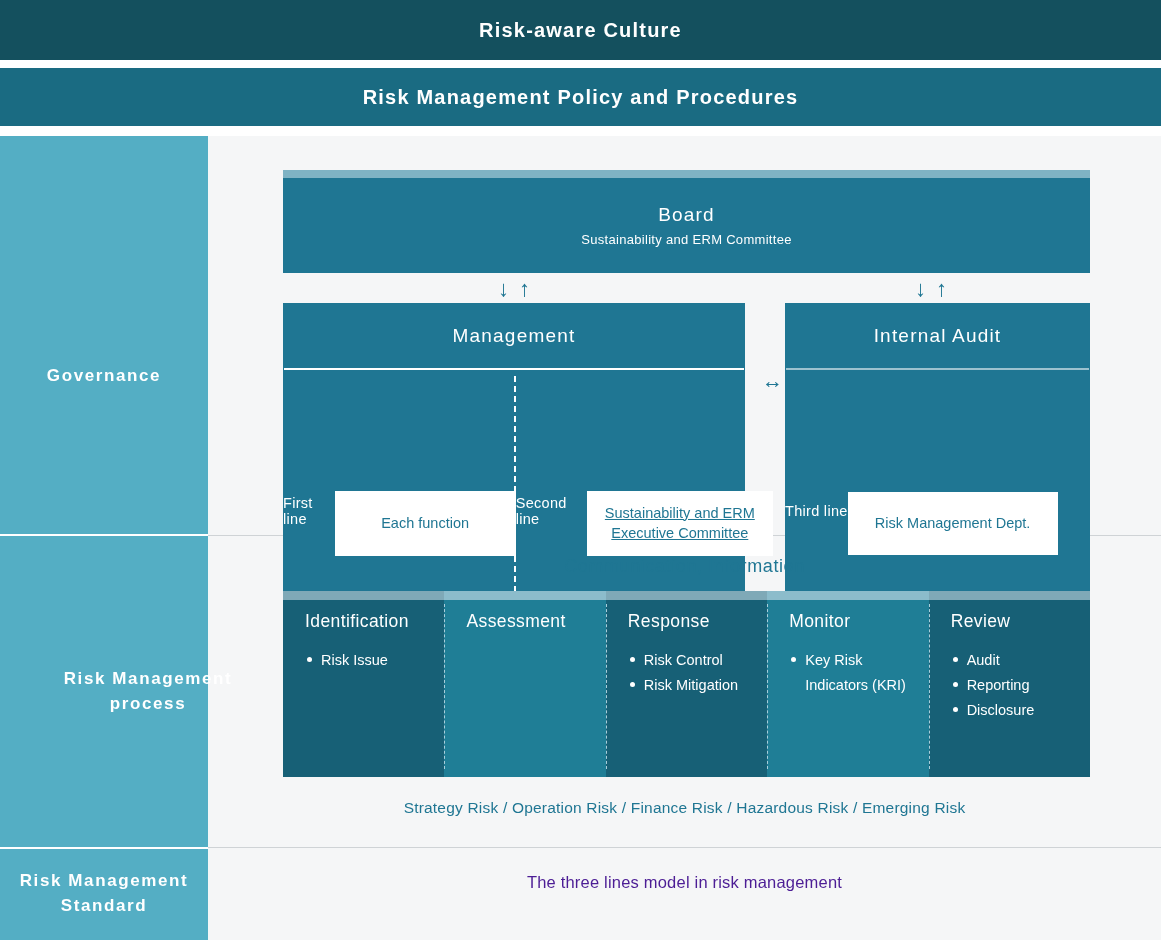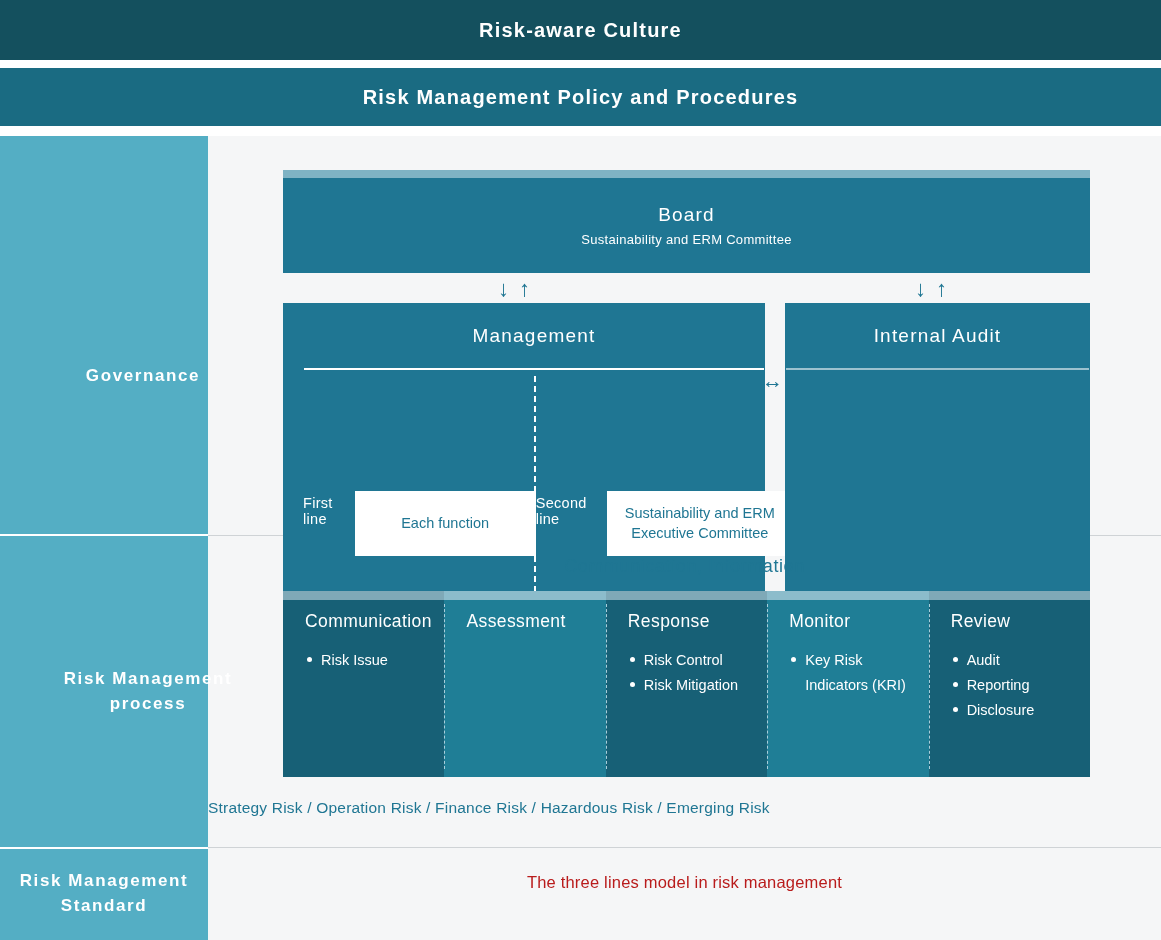--- a/index.html
+++ b/index.html
@@ -73,21 +73,21 @@
     justify-content: center;
     text-align: center;
     color: #ffffff;
     font-size: 17px;
     font-weight: bold;
     letter-spacing: 1.6px;
     line-height: 1.45;
     box-sizing: border-box;
     padding: 0 8px;
   }
-  .side-governance { top: 0;   height: 480px; margin-left: 39px; }
+  .side-governance { top: 0;   height: 480px; }
   .side-process    { top: 399px; height: 313px; margin-left: 44px; }
   .side-standard   { top: 712px; height: 92px; }
   .side-divider {
     position: absolute;
     left: 0;
     width: 208px;
     height: 2px;
     background: #ffffff;
   }
   .side-div-1 { top: 398px; }
@@ -151,21 +151,20 @@
 
   .gov-box {
     position: absolute;
     background: #1f7693;
   }
   .mgmt-box {
     left: 75px;
     top: 167px;
     width: 462px;
     height: 351px;
-    padding-left: 20px;
   }
   .audit-box {
     left: 577px;
     top: 167px;
     width: 305px;
     height: 351px;
   }
   .gov-head {
     height: 65px;
     display: flex;
@@ -208,21 +207,21 @@
     color: #1f7693;
     display: flex;
     align-items: center;
     justify-content: center;
     text-align: center;
     font-size: 14.5px;
     line-height: 1.4;
     box-sizing: border-box;
   }
   .card-each { width: 203px; height: 65px; }
-  .card-erm  { width: 206px; height: 65px; }
+  .card-erm  { width: 206px; height: 65px; text-decoration: underline; }
   .card-rmd  { width: 210px; height: 63px; }
   .dashed-sep {
     position: absolute;
     left: 50%;
     top: 6px;
     bottom: 22px;
     width: 0;
     border-left: 2px dashed #ffffff;
   }
   .mgmt-bottom-rule {
@@ -316,33 +315,34 @@
     width: 5px;
     height: 5px;
     border-radius: 50%;
     background: #ffffff;
   }
   .risk-types {
     position: absolute;
     left: 0;
     top: 663px;
     width: 953px;
+    text-align: center;
     color: #1f7693;
     font-size: 15.5px;
     letter-spacing: 0.2px;
   }
 
   
   .standard-text {
     position: absolute;
     left: 0;
     top: 732px;
     width: 953px;
     text-align: center;
-    color: #b91c1c;
+    color: #4c1d95;
     font-size: 16.5px;
     line-height: 1.7;
     letter-spacing: 0.2px;
   }
 </style>
 </head>
 <body>
 
 <div class="page">
 
@@ -407,30 +407,39 @@
           </div>
           <div class="mgmt-bottom-rule"></div>
         </div>
       </div>
 
       <div class="hz-arrow">↔</div>
 
       <div class="gov-box audit-box">
         <div class="gov-head">Internal Audit</div>
         <div class="gov-rule-audit"></div>
+        <div class="lines-row">
+          <div class="line-col">
+            <div class="line-label">Third line</div>
+            <div class="white-card card-rmd">
+              <span>Risk Management Dept.</span>
+            </div>
+          </div>
+          <div class="mgmt-bottom-rule"></div>
+        </div>
       </div>
 
       <div class="comm-title">Communication, Information</div>
 
       <div class="process-strip">
 
         <div class="proc-col dark">
           <div class="topstrip"></div>
 
-          <div class="proc-title">Communication</div>
+          <div class="proc-title">Identification</div>
           <ul class="proc-list">
             <li>Risk Issue</li>
           </ul>
         </div>
 
         <div class="proc-col light">
           <div class="topstrip"></div>
           <div class="dash"></div>
           <div class="proc-title">Assessment</div>
         </div>

